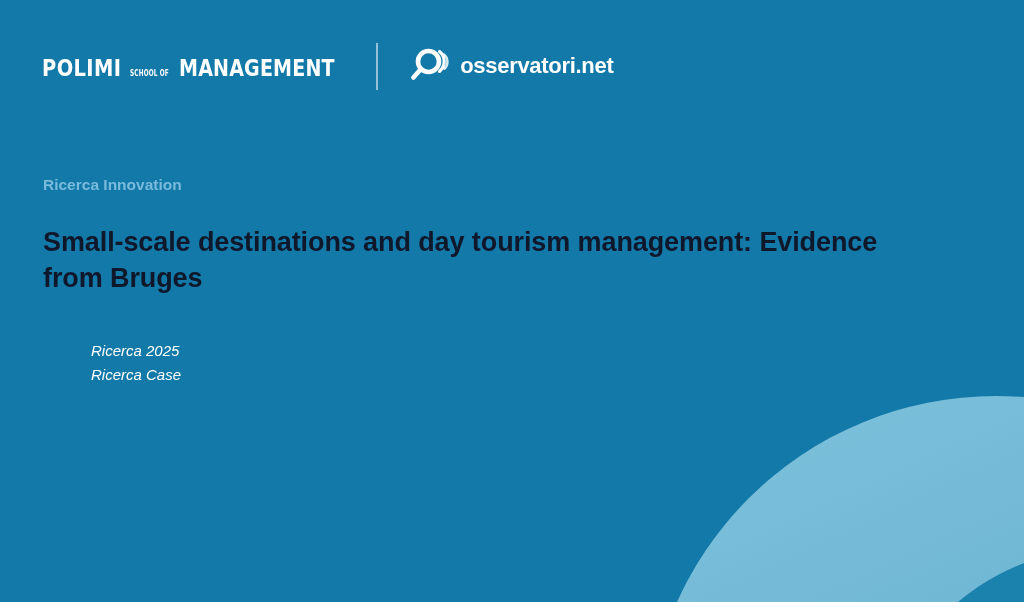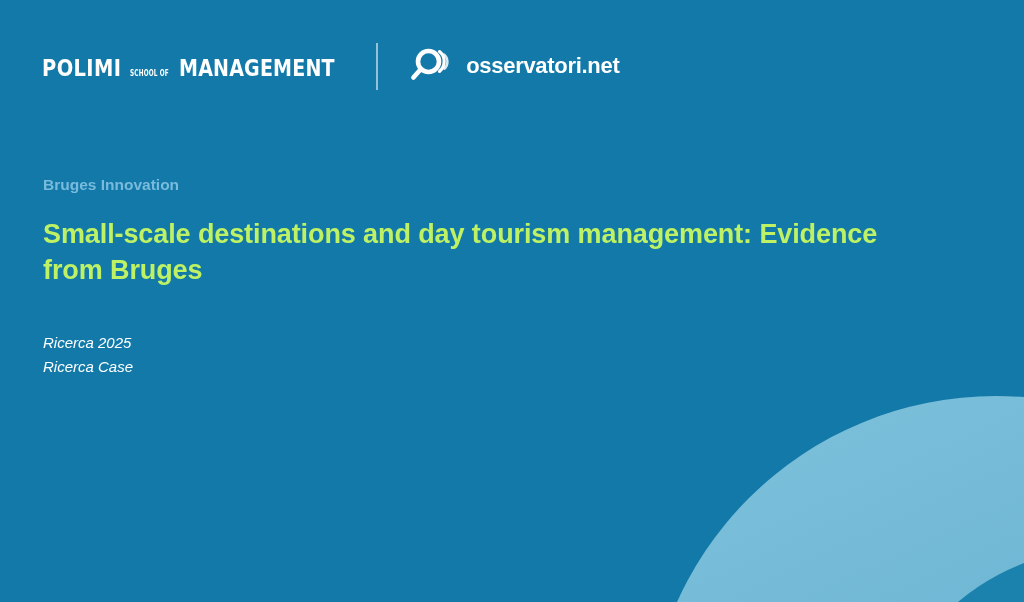--- a/index.html
+++ b/index.html
@@ -95,21 +95,21 @@
   .logo-divider {
     width: 2px;
     height: 47px;
     background: rgba(255,255,255,0.55);
     margin: 0 30px 0 28px;
     flex: none;
   }
   .oss-logo {
     display: flex;
     align-items: center;
-    gap: 12px;
+    gap: 6px;
   }
   .oss-mark {
     width: 46px;
     height: 46px;
     flex: none;
     display: block;
   }
   .oss-text {
     display: flex;
     flex-direction: column;
@@ -138,35 +138,36 @@
   }
   .eyebrow {
     color: #79bbdd;
     font-size: 15.5px;
     font-weight: 600;
     line-height: 1.62;
   }
   .eyebrow div { white-space: nowrap; }
 
   .main-title {
-    margin-top: 20px;
-    color: #bef264;
+    margin-top: 28px;
+    color: #0f172a;
     font-size: 27px;
     font-weight: 700;
     line-height: 1.33;
     letter-spacing: -0.1px;
     max-width: 890px;
   }
 
   .subnote {
     margin-top: 42px;
     color: #ffffff;
     font-size: 15px;
     font-style: italic;
     line-height: 1.62;
+    margin-left: 48px;
   }
   .subnote div { white-space: nowrap; }
 </style>
 </head>
 <body>
 
 <div class="slide">
 
   <div class="deco-layer">
     <div class="deco-circle-light"></div>
@@ -195,21 +196,21 @@
       <div class="oss-text">
         <span class="oss-line1">osservatori.net</span>
       </div>
     </div>
 
   </div>
 
   <div class="content">
 
     <div class="eyebrow">
-      <div>Bruges Innovation</div>
+      <div>Ricerca Innovation</div>
     </div>
 
     <h1 class="main-title">Small-scale destinations and day tourism management: Evidence from Bruges</h1>
 
     <div class="subnote">
       <div>Ricerca 2025</div>
       <div>Ricerca Case</div>
     </div>
 
   </div>

